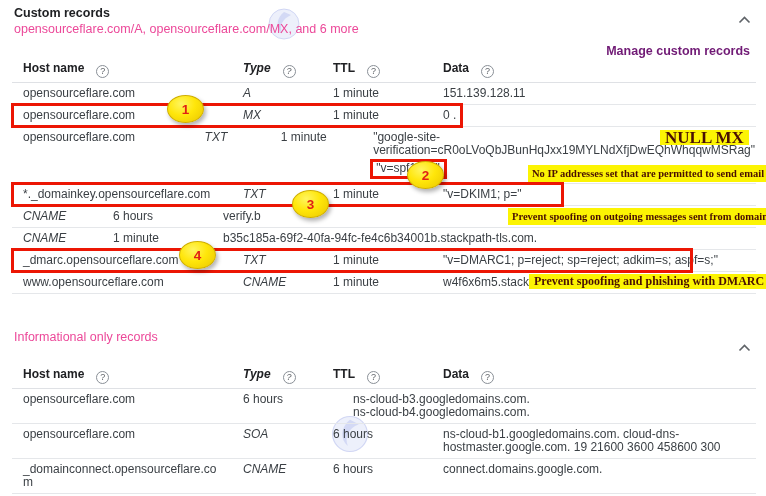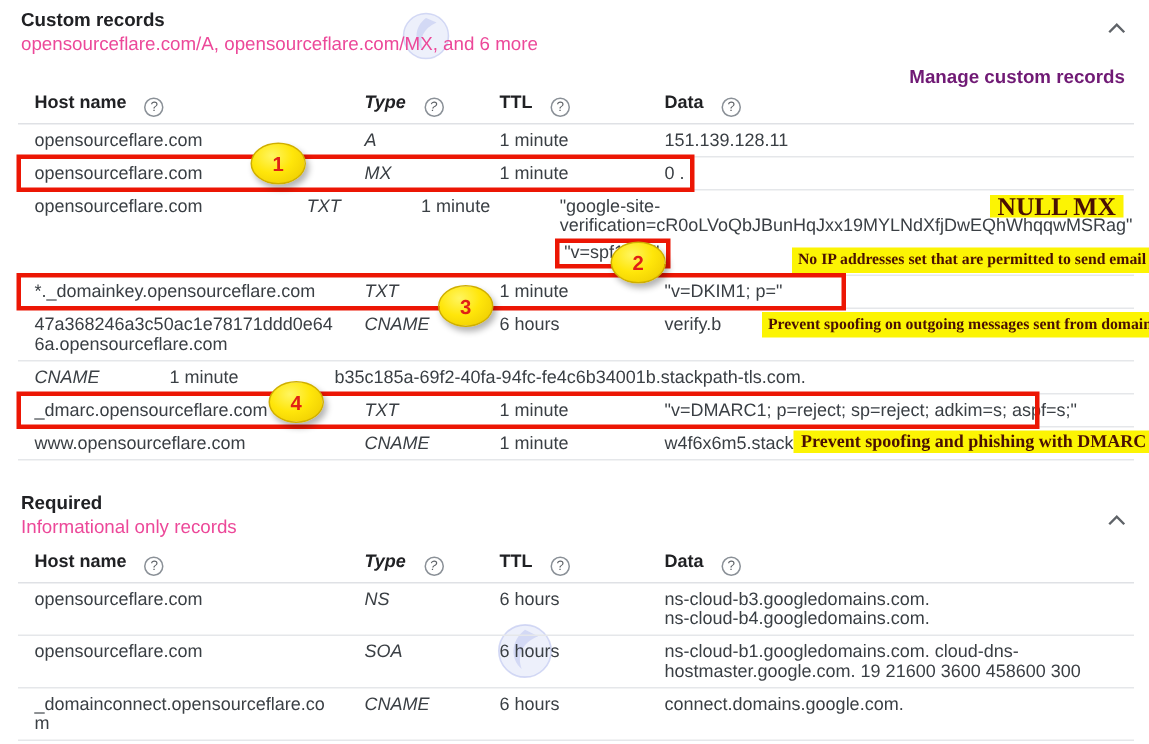--- a/index.html
+++ b/index.html
@@ -127,21 +127,20 @@
     <div class="trow">
       <div class="cell c-host">*._domainkey.opensourceflare.com</div>
       <div class="cell c-type">TXT</div>
       <div class="cell c-ttl">1 minute</div>
       <div class="cell c-data">"v=DKIM1; p="</div>
       <div class="rowbox rb-dk"></div>
       <div class="badge b3">3</div>
     </div>
 
     <div class="trow">
-      <div class="cell c-host">47a368246a3c50ac1e78171ddd0e646a.opensourceflare.com</div>
       <div class="cell c-type">CNAME</div>
       <div class="cell c-ttl">6 hours</div>
       <div class="cell c-data">verify.b</div>
       <div class="note n-dkim">Prevent spoofing on outgoing messages sent from domain</div>
     </div>
 
     <div class="trow">
       <div class="cell c-type">CNAME</div>
       <div class="cell c-ttl">1 minute</div>
       <div class="cell c-data">b35c185a-69f2-40fa-94fc-fe4c6b34001b.stackpath-tls.com.</div>
@@ -159,40 +158,38 @@
     <div class="trow">
       <div class="cell c-host">www.opensourceflare.com</div>
       <div class="cell c-type">CNAME</div>
       <div class="cell c-ttl">1 minute</div>
       <div class="cell c-data">w4f6x6m5.stackp</div>
       <div class="note n-dmarc">Prevent spoofing and phishing with DMARC</div>
     </div>
   </div>
 
   <div class="sec-head required">
-    <div class="sec-title">Required</div>
     <div class="sec-sub">Informational only records</div>
   </div>
   <div class="chev c2">
     <svg width="13" height="8" viewBox="0 0 13 8">
         <path d="M1.5 6.5 L6.5 1.5 L11.5 6.5" stroke="#5f6368" stroke-width="1.6" fill="none"></path>
       </svg>
   </div>
 
   <div class="tbl t2">
     <div class="trow thead">
       <div class="cell c-host"><span class="th-label">Host name</span><span class="help">?</span></div>
       <div class="cell c-type"><span class="th-label">Type</span><span class="help">?</span></div>
       <div class="cell c-ttl"><span class="th-label">TTL</span><span class="help">?</span></div>
       <div class="cell c-data"><span class="th-label">Data</span><span class="help">?</span></div>
     </div>
 
     <div class="trow">
       <div class="cell c-host">opensourceflare.com</div>
-      <div class="cell c-type">NS</div>
       <div class="cell c-ttl">6 hours</div>
       <div class="cell c-data">
         <span class="dline">ns-cloud-b3.googledomains.com.</span>
         <span class="dline">ns-cloud-b4.googledomains.com.</span>
       </div>
     </div>
 
     <div class="trow">
       <div class="cell c-host">opensourceflare.com</div>
       <div class="cell c-type">SOA</div>

